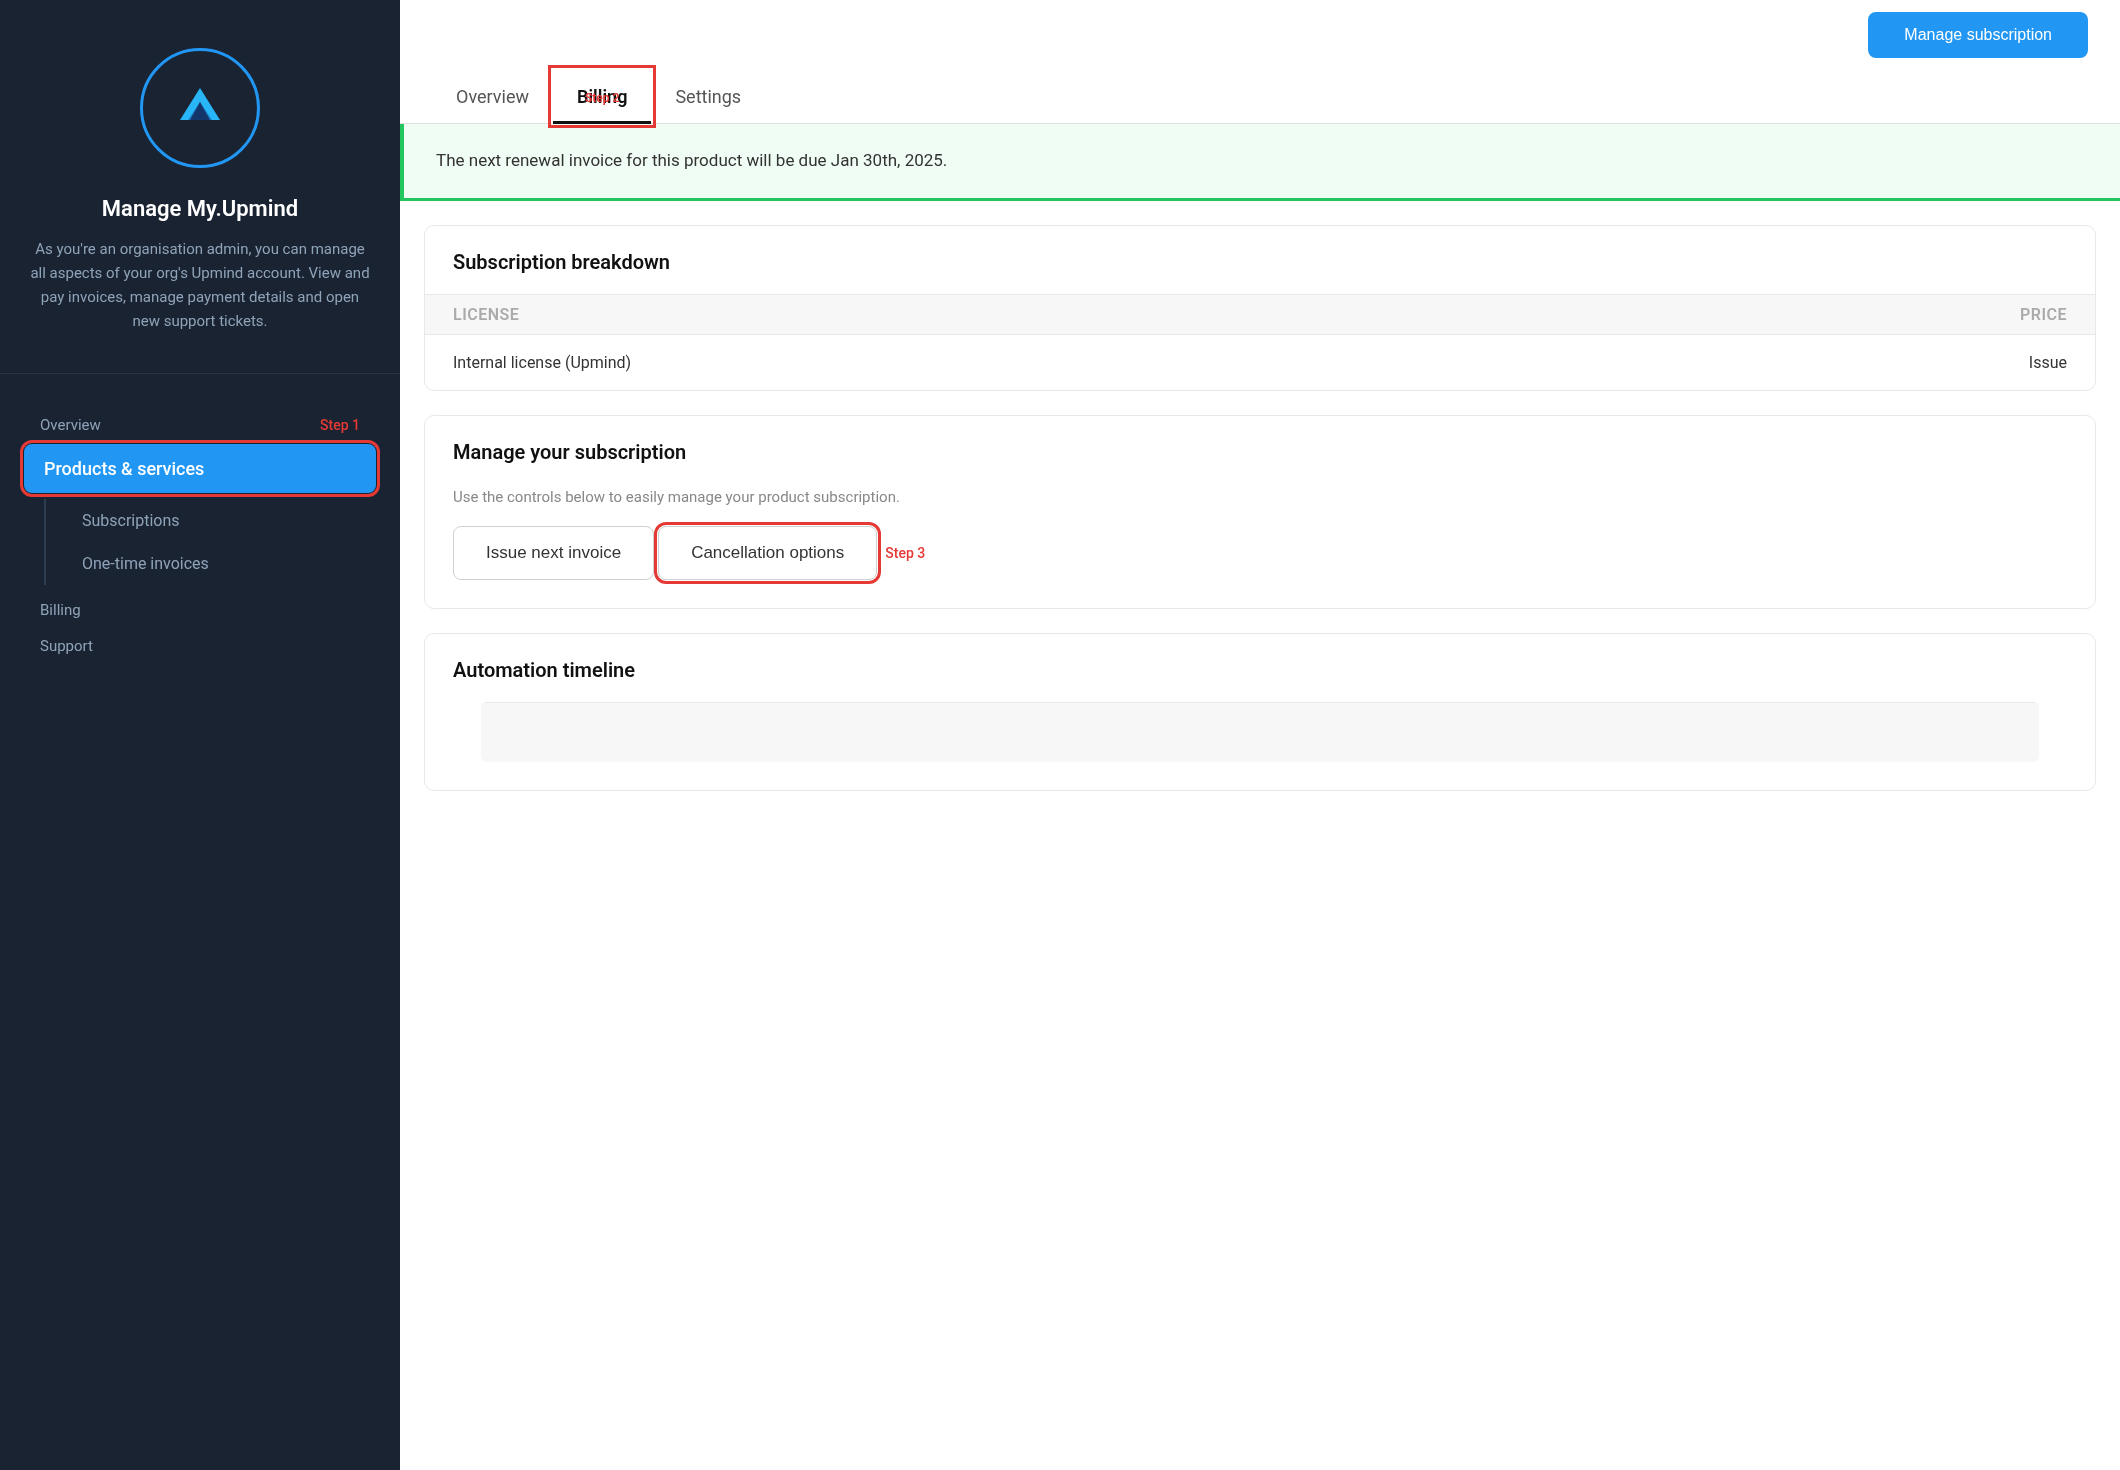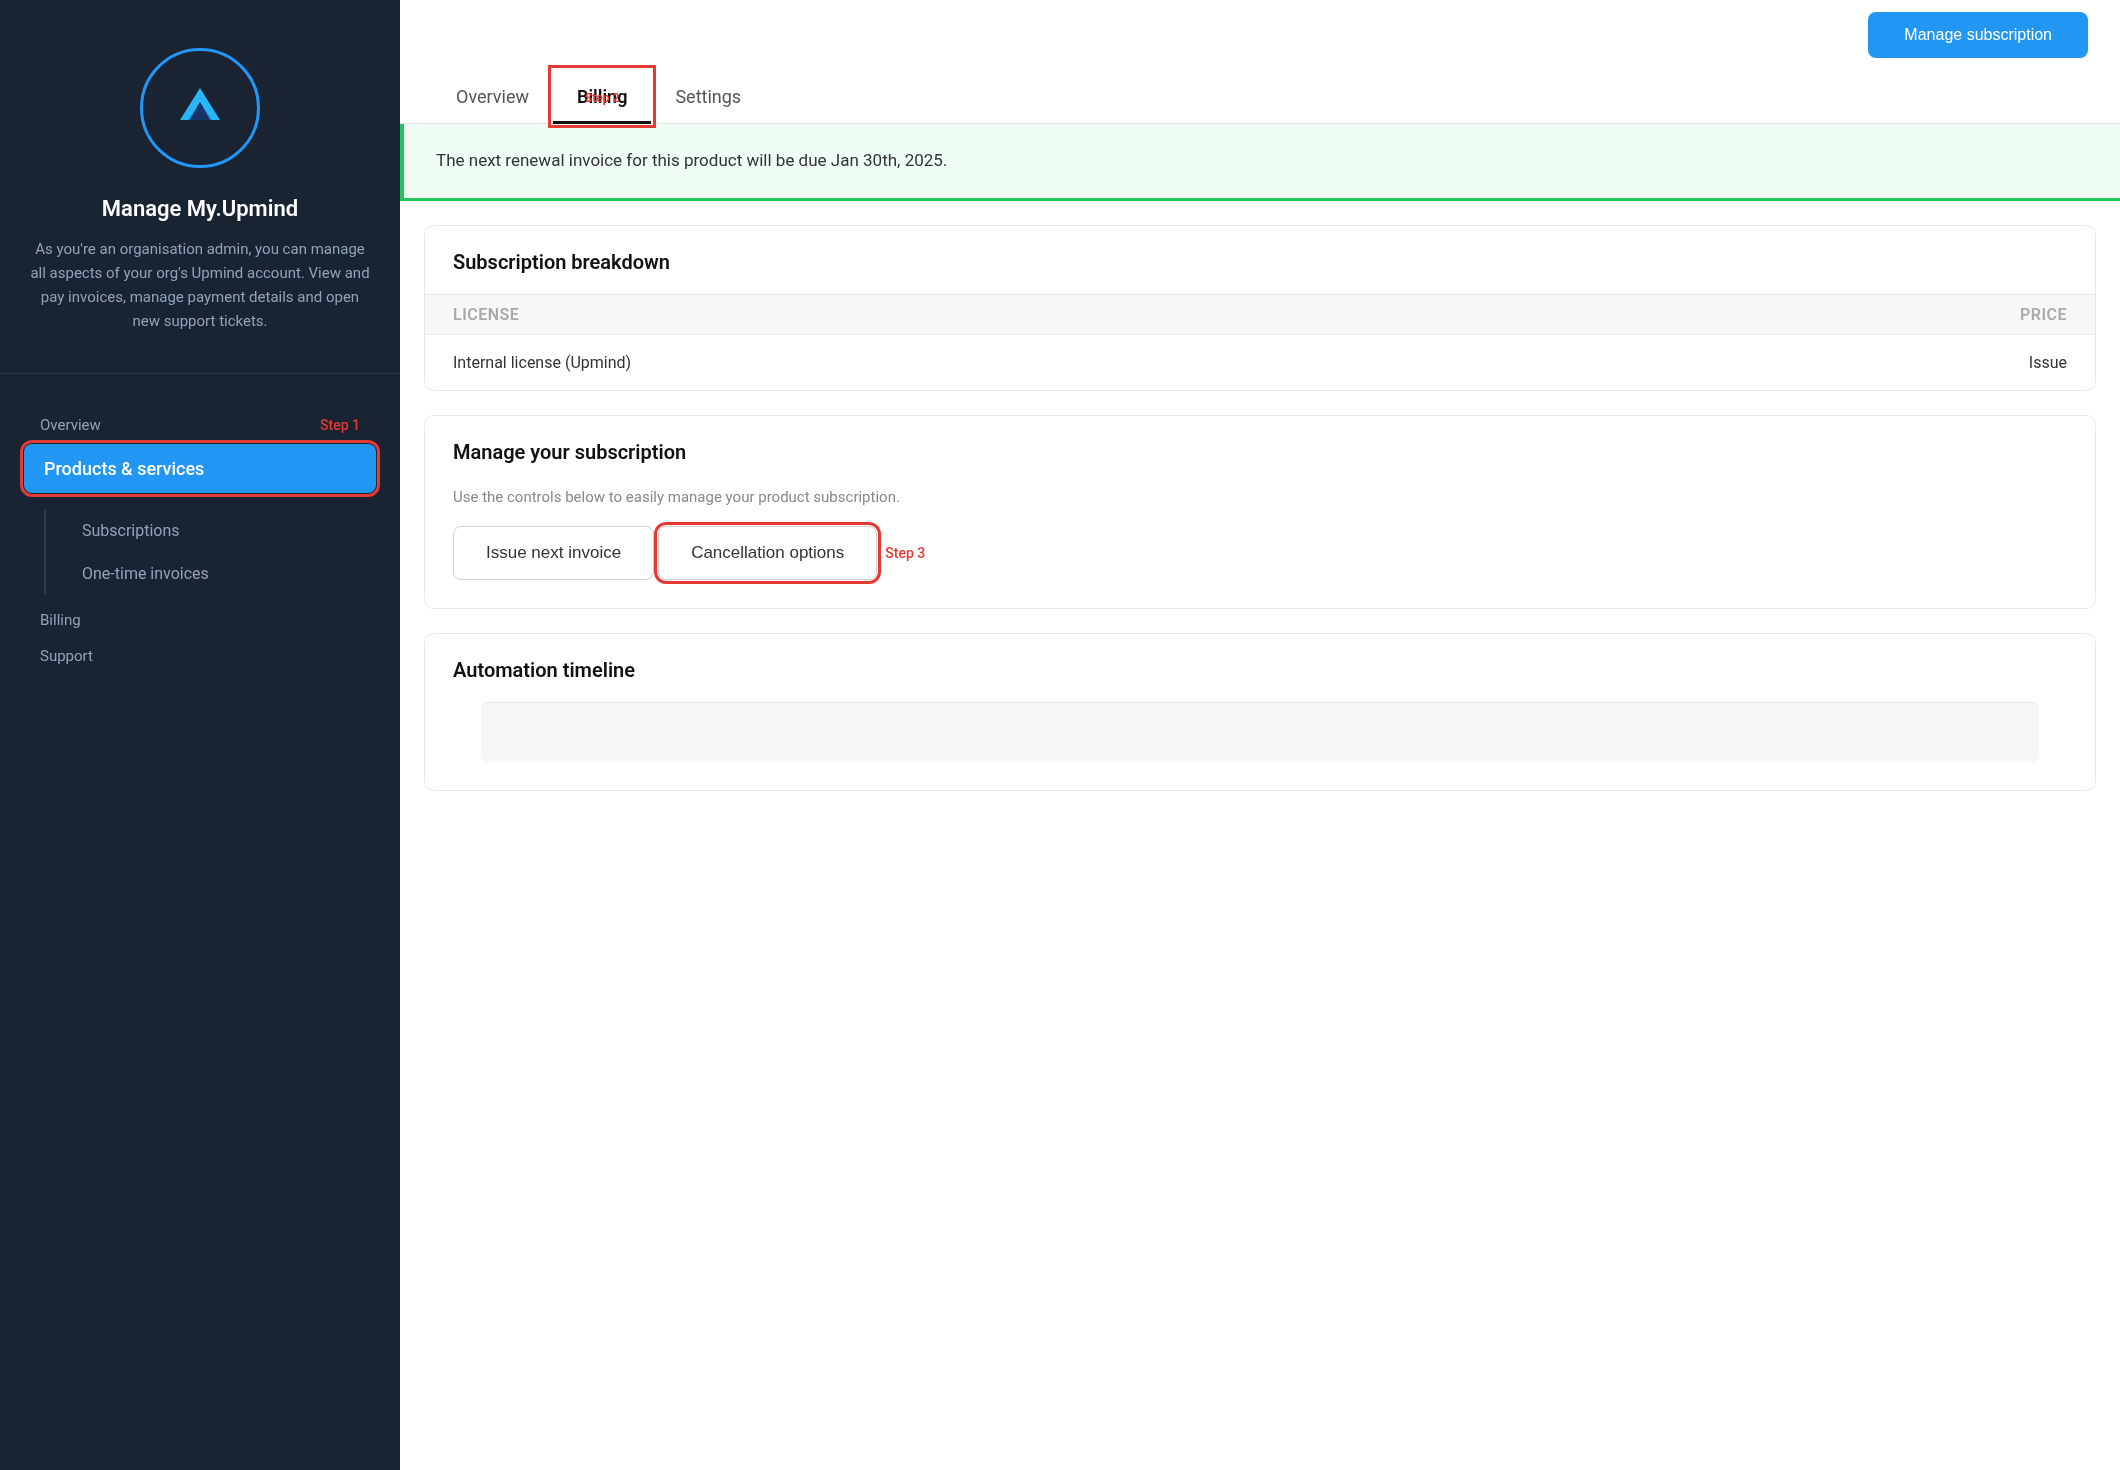--- a/index.html
+++ b/index.html
@@ -83,21 +83,21 @@
       margin-left: 28px;
     }
 
     .nav-item {
       display: block;
       padding: 14px 20px;
       border-radius: 8px;
       color: #8fa3b8;
       font-size: 18px;
       cursor: pointer;
-      margin-bottom: 16px;
+      margin-bottom: 6px;
       text-decoration: none;
     }
 
     .nav-item.active {
       background: #2196F3;
       color: #ffffff;
       font-weight: 500;
       outline: 3px solid #e53935;
       outline-offset: 1px;
     }

